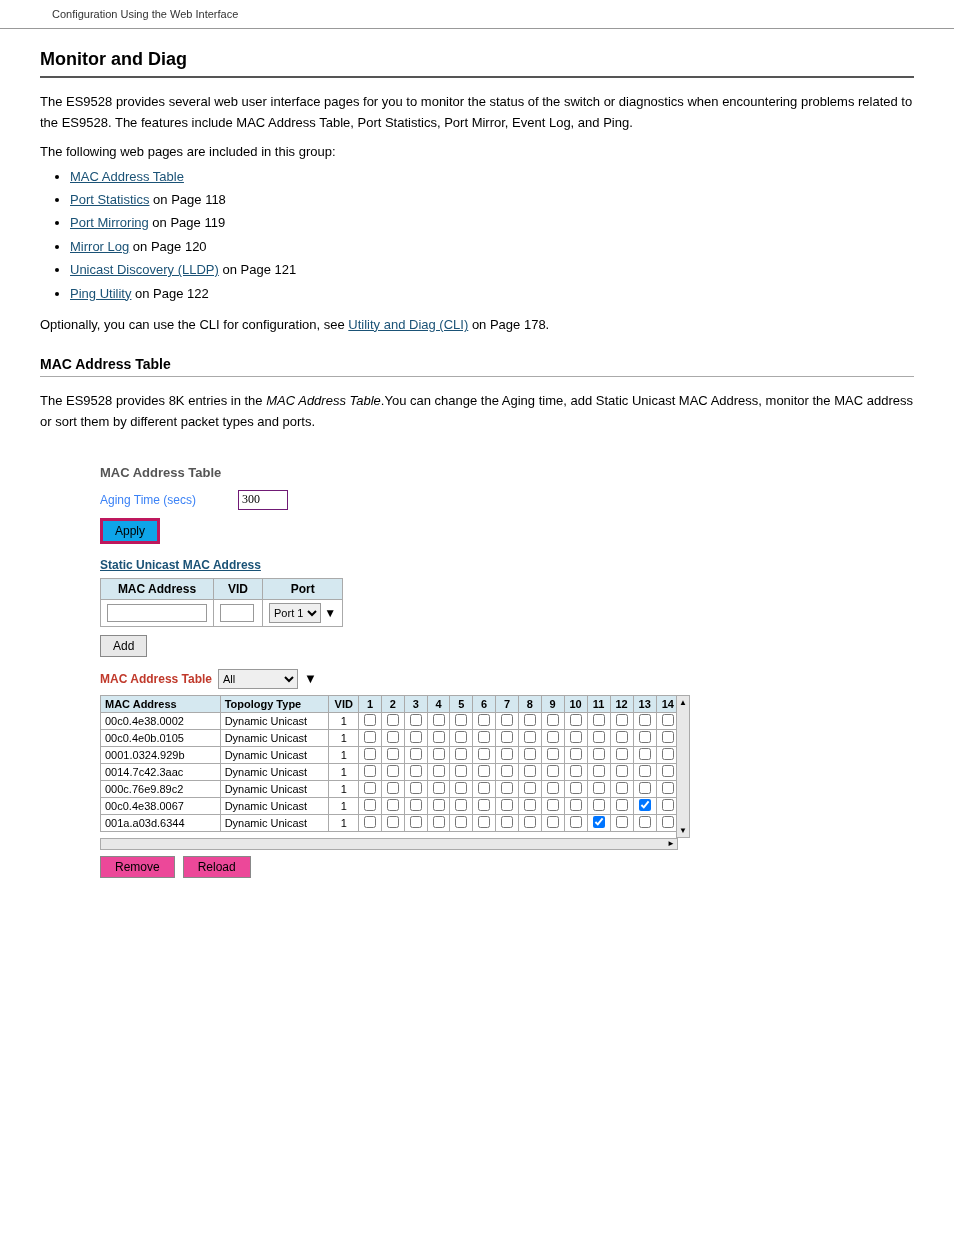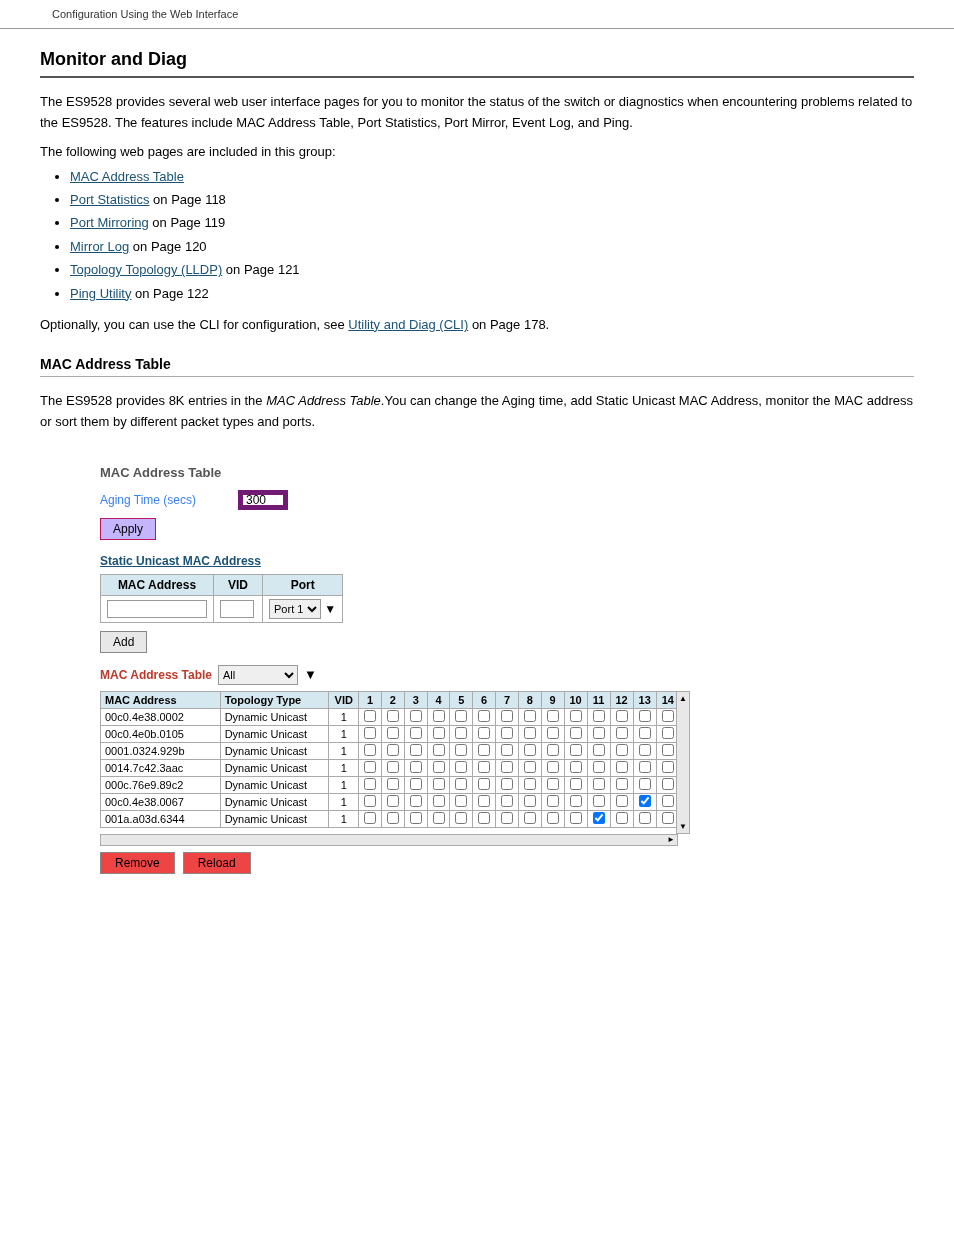--- a/index.html
+++ b/index.html
@@ -99,29 +99,30 @@
       margin-bottom: 8px;
     }
     .aging-label {
       font-size: 12px;
       color: #3b82f6;
       min-width: 130px;
     }
     .aging-input {
       width: 50px;
       height: 20px;
-      border: 5px solid #701a75;
+      border: 1px solid #701a75;
       font-size: 12px;
       padding: 1px 3px;
+      font-family: Liberation Serif, serif;
     }
     .apply-btn {
       display: inline-block;
       padding: 3px 12px;
-      background: #c4b5fd;
-      border: 1px solid #be185d;
+      background: #0ea5e9;
+      border: 3px solid #be185d;
       font-size: 12px;
       cursor: pointer;
       margin-bottom: 14px;
     }
     .static-unicast-title {
       font-size: 12px;
       font-weight: bold;
       color: #1a5276;
       text-decoration: underline;
       margin-bottom: 6px;
@@ -216,21 +217,21 @@
       height: 12px;
     }
     .bottom-btns {
       display: flex;
       gap: 8px;
       margin-top: 6px;
     }
     .remove-btn, .reload-btn {
       display: inline-block;
       padding: 3px 14px;
-      background: #ef4444;
+      background: #ec4899;
       border: 1px solid #888;
       font-size: 12px;
       cursor: pointer;
     }
     .footer {
       border-top: 1px solid #999;
       padding: 8px 40px;
       display: flex;
       justify-content: space-between;
       font-size: 11px;
@@ -261,21 +262,21 @@
     <div class="section-title">Monitor and Diag</div>
 
     <p class="intro-text">The ES9528 provides several web user interface pages for you to monitor the status of the switch or diagnostics when encountering problems related to the ES9528. The features include MAC Address Table, Port Statistics, Port Mirror, Event Log, and Ping.</p>
     <p class="list-intro">The following web pages are included in this group:</p>
 
     <ul class="page-list">
       <li><a href="#">MAC Address Table</a></li>
       <li><a href="#">Port Statistics</a><span> on Page 118</span></li>
       <li><a href="#">Port Mirroring</a><span> on Page 119</span></li>
       <li><a href="#">Mirror Log</a><span> on Page 120</span></li>
-      <li><a href="#">Topology Topology (LLDP)</a><span> on Page 121</span></li>
+      <li><a href="#">Unicast Discovery (LLDP)</a><span> on Page 121</span></li>
       <li><a href="#">Ping Utility</a><span> on Page 122</span></li>
     </ul>
 
     <p class="optional-text">
       <span>Optionally, you can use the CLI for configuration, see </span><a href="#">Utility and Diag (CLI)</a><span> on Page 178.</span>
     </p>
 
     <div class="subsection-title">MAC Address Table</div>
 
     <p class="subsection-desc">

